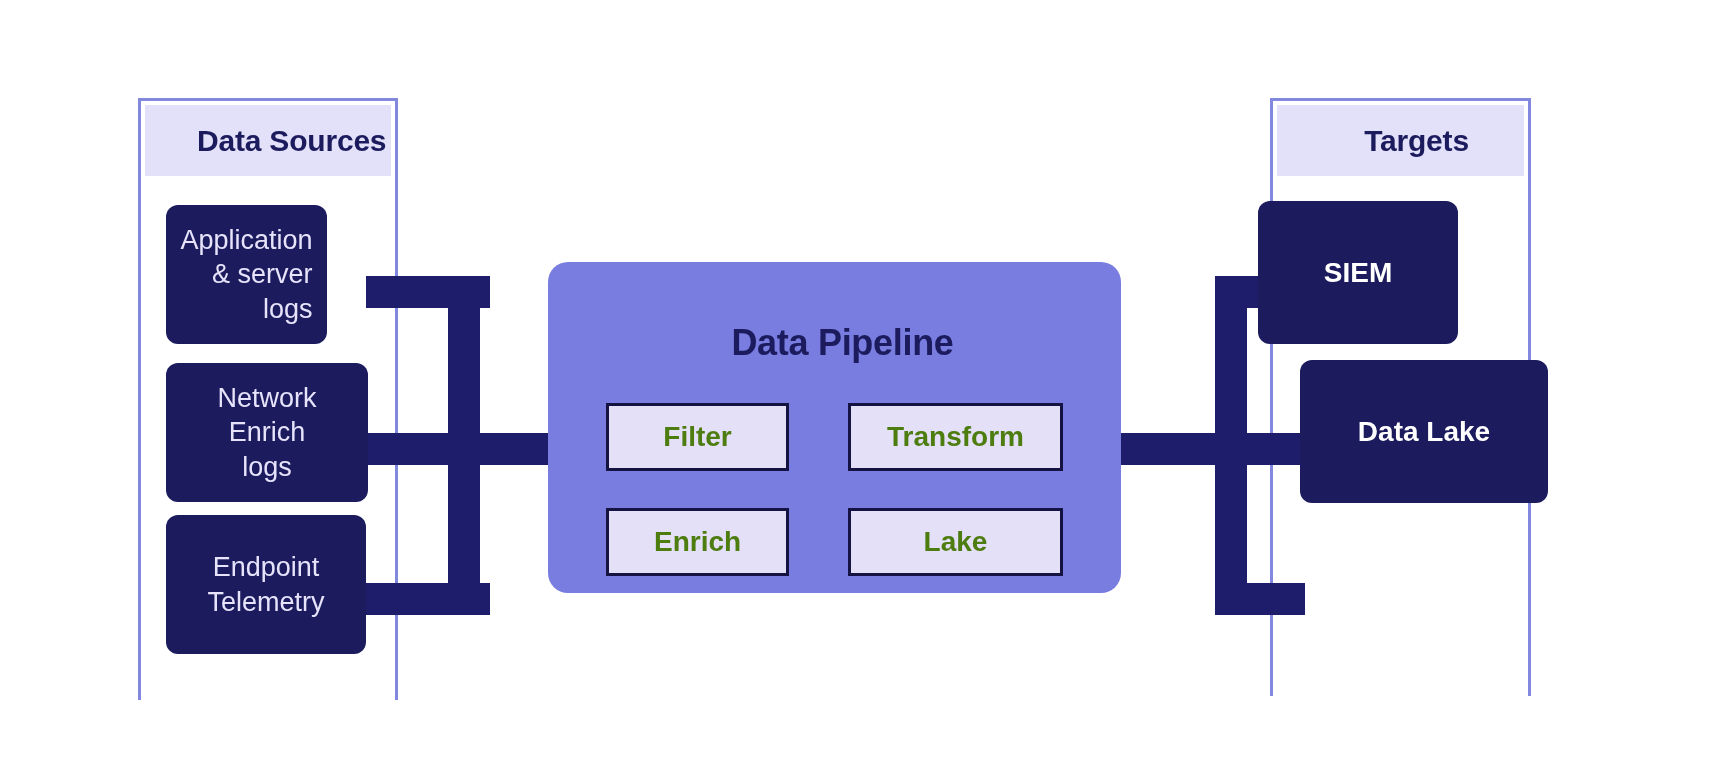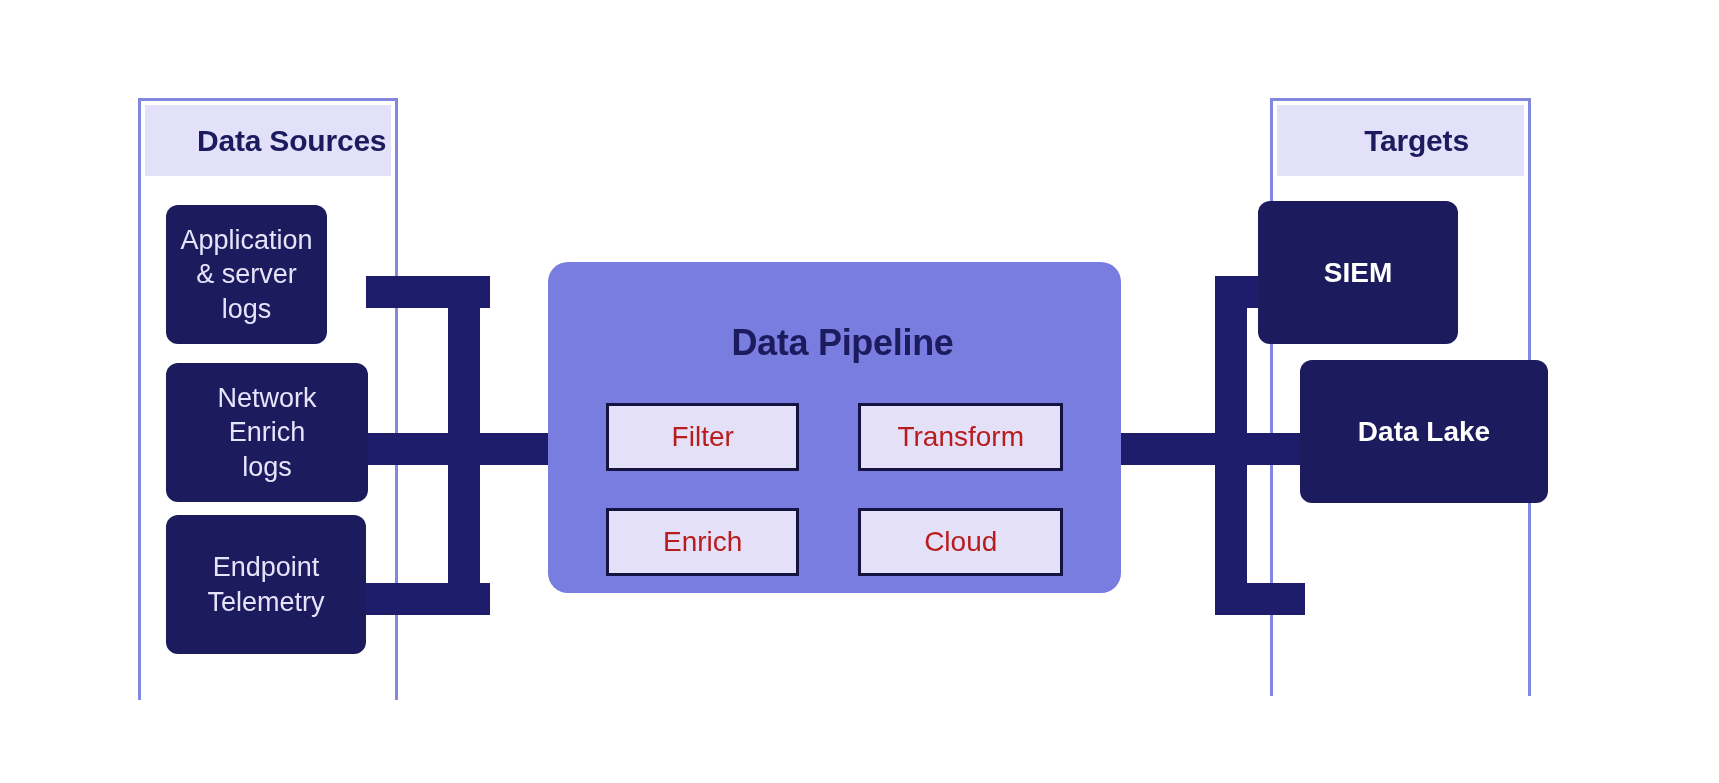--- a/index.html
+++ b/index.html
@@ -108,22 +108,22 @@
   .stage-box {
     background: #e3e0f8;
     border: 3px solid #141341;
     height: 68px;
     display: flex;
     align-items: center;
     justify-content: center;
   }
   .stage-label {
     font-size: 28px;
-    color: #b91c1c;
-    font-weight: normal;
+    color: #4d7c0f;
+    font-weight: bold;
   }
 
   
   .line {
     position: absolute;
     background: #1d1d6b;
     z-index: 2;
   }
   .line.h { height: 2px; }
   .line.v { width: 2px; }
@@ -132,21 +132,21 @@
 <body>
 
 <div id="stage">
 
   <div class="group-box" id="group-sources" style="left:90px; top:50px; width:260px; height:602px;">
     <div class="group-header left">
       <span class="group-header-title">Data Sources</span>
     </div>
   </div>
 
-  <div class="node source" style="left:118px; top:157px; width:161px; height:139px;">
+  <div class="node source" style="left:118px; top:157px; width:161px; height:139px;text-align:right;">
     <span class="node-label">Application
 &amp; server logs</span>
   </div>
 
   <div class="node source" style="left:118px; top:315px; width:202px; height:139px;">
     <span class="node-label">Network
 Enrich logs</span>
   </div>
 
   <div class="node source" style="left:118px; top:467px; width:200px; height:139px;">
@@ -169,21 +169,21 @@
       <div class="stage-box">
         <span class="stage-label">Filter</span>
       </div>
       <div class="stage-box">
         <span class="stage-label">Transform</span>
       </div>
       <div class="stage-box">
         <span class="stage-label">Enrich</span>
       </div>
       <div class="stage-box">
-        <span class="stage-label">Cloud</span>
+        <span class="stage-label">Lake</span>
       </div>
     </div>
   </div>
 
   <div class="line h" style="left:1073px; top:385px; width:96px;"></div>
 
   <div class="line v" style="left:1167px; top:228px; height:308px;"></div>
 
   <div class="line h" style="left:1167px; top:228px; width:90px;"></div>
   <div class="line h" style="left:1167px; top:385px; width:90px;"></div>

